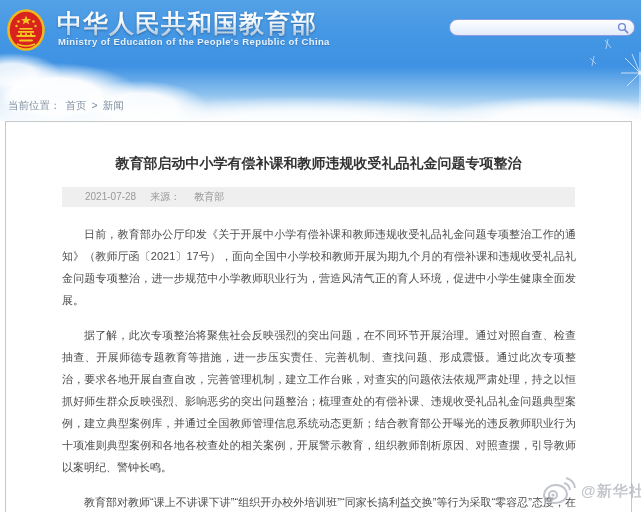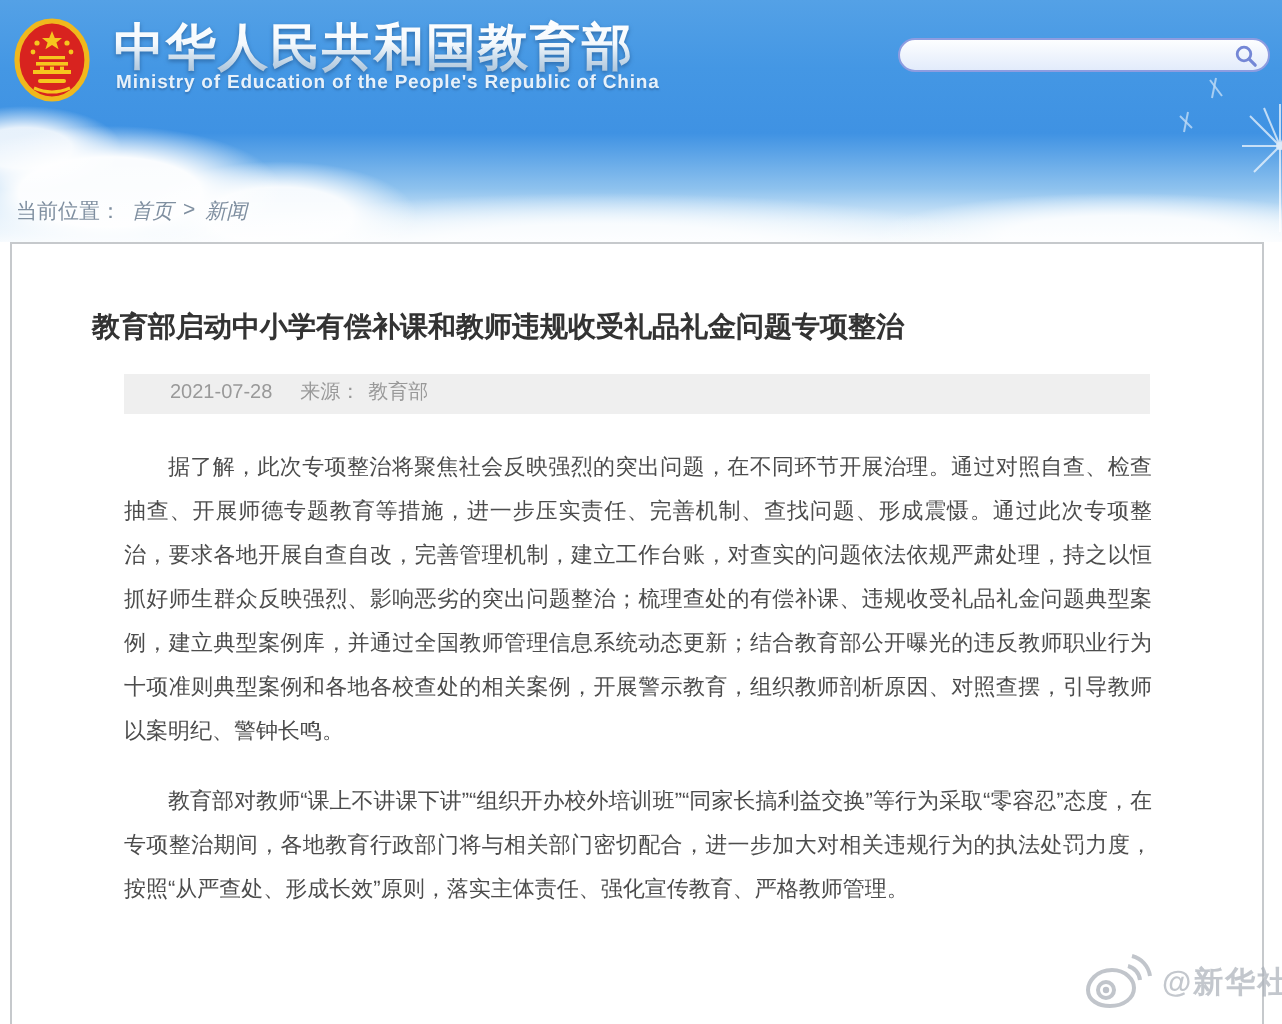--- a/index.html
+++ b/index.html
@@ -30,30 +30,30 @@
     background:linear-gradient(180deg,#fdfeff,#e2ebfb); display:flex; align-items:center; }
   .searchbar input { flex:1; border:none; outline:none; background:transparent;
     font-size:9px; padding:0 4px 0 10px; color:#44507a; height:100%; border-radius:9px;
     font-family:"Liberation Sans","DejaVu Sans",sans-serif; }
   .search-icon { margin-right:5px; display:block; }
   .dandelion { position:absolute; right:-14px; top:28px; opacity:.8; }
 
   
   .breadcrumb { position:absolute; left:8px; top:99px; font-size:10.5px; color:#7f8fa0;
     display:flex; gap:5px; z-index:3; }
-  .breadcrumb a { color:#7f8fa0; text-decoration:none; cursor:pointer;font-style:italic; }
+  .breadcrumb a { color:#7f8fa0; text-decoration:none; cursor:pointer; }
 
   
   .article-box { position:absolute; left:5px; top:121px; width:627px; height:400px;
     background:#fff; border:1px solid #c6c9cc; border-bottom:none; }
-  .article-title { margin:29px 40px 0; font-size:14px; font-weight:bold;
+  .article-title { margin:29px 40px 0; text-align:center; font-size:14px; font-weight:bold;
     color:#333; line-height:24px; }
   .meta-bar { margin:12px 56px 0; height:20px; background:#efefef; line-height:20px;
     font-size:10px; color:#999; padding-left:23px; display:flex; gap:14px; }
-  .meta-bar .src { display:flex; gap:4px; }
+  .meta-bar .src { display:flex; gap:14px; }
   .article-body { margin:16px 55px 0 56px; }
   .article-body p { font-size:11px; line-height:22px; color:#4c4c4c; text-align:justify;
     text-indent:2em; margin-bottom:13px; }
 
   
   .watermark { position:absolute; left:542px; top:476px; display:flex; align-items:center;
     gap:5px; z-index:5; pointer-events:none; }
   .watermark .wm-text { font-size:15px; font-weight:bold; color:rgba(172,178,186,.72);
     letter-spacing:1px; white-space:nowrap; }
 </style>
@@ -129,20 +129,21 @@
 
     <div class="meta-bar">
       <span>2021-07-28</span>
       <span class="src">
         <span>来源：</span>
         <span>教育部</span>
       </span>
     </div>
 
     <div class="article-body">
+      <p>日前，教育部办公厅印发《关于开展中小学有偿补课和教师违规收受礼品礼金问题专项整治工作的通知》（教师厅函〔2021〕17号），面向全国中小学校和教师开展为期九个月的有偿补课和违规收受礼品礼金问题专项整治，进一步规范中小学教师职业行为，营造风清气正的育人环境，促进中小学生健康全面发展。</p>
       <p>据了解，此次专项整治将聚焦社会反映强烈的突出问题，在不同环节开展治理。通过对照自查、检查抽查、开展师德专题教育等措施，进一步压实责任、完善机制、查找问题、形成震慑。通过此次专项整治，要求各地开展自查自改，完善管理机制，建立工作台账，对查实的问题依法依规严肃处理，持之以恒抓好师生群众反映强烈、影响恶劣的突出问题整治；梳理查处的有偿补课、违规收受礼品礼金问题典型案例，建立典型案例库，并通过全国教师管理信息系统动态更新；结合教育部公开曝光的违反教师职业行为十项准则典型案例和各地各校查处的相关案例，开展警示教育，组织教师剖析原因、对照查摆，引导教师以案明纪、警钟长鸣。</p>
       <p>教育部对教师“课上不讲课下讲”“组织开办校外培训班”“同家长搞利益交换”等行为采取“零容忍”态度，在专项整治期间，各地教育行政部门将与相关部门密切配合，进一步加大对相关违规行为的执法处罚力度，按照“从严查处、形成长效”原则，落实主体责任、强化宣传教育、严格教师管理。</p>
     </div>
   </div>
 
   <div class="watermark">
     <svg width="34" height="30" viewBox="0 0 34 30">
       <g stroke="rgba(172,178,186,.75)" stroke-width="2" fill="none">
         <path d="M14 9 C6 9 2 15 2 19 c0 5 5 8 11 8 c7 0 12 -4 12 -9 c0 -4 -4 -9 -11 -9 z"></path>
         <circle cx="11" cy="19" r="4"></circle>

